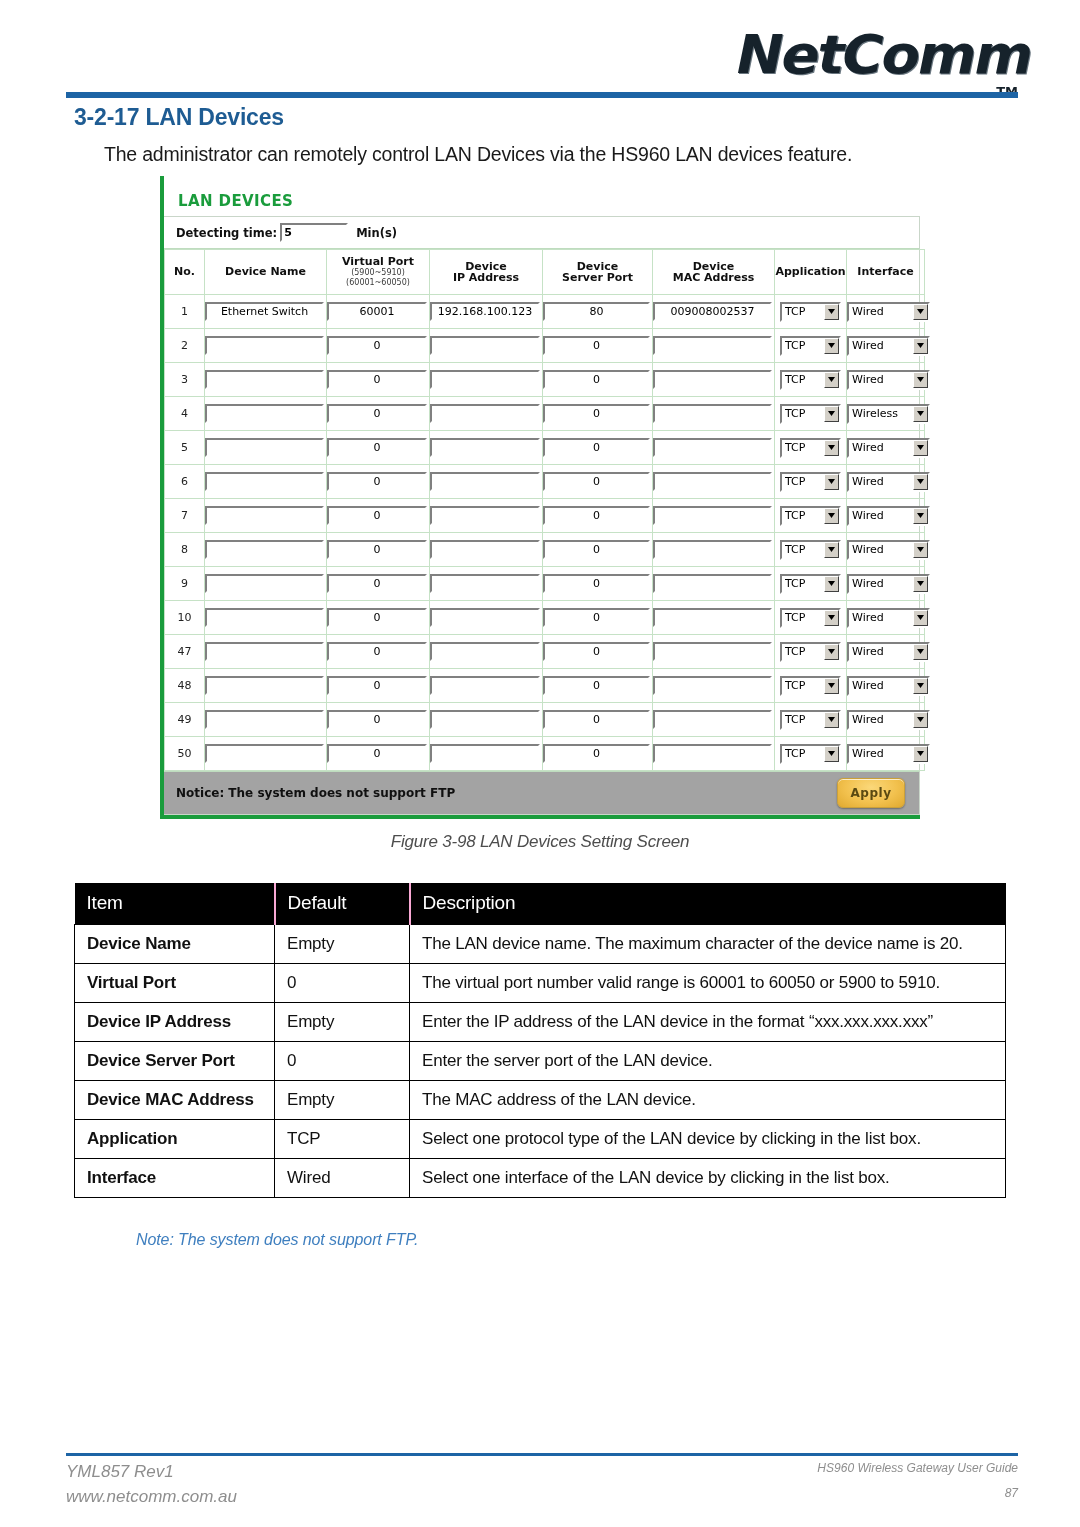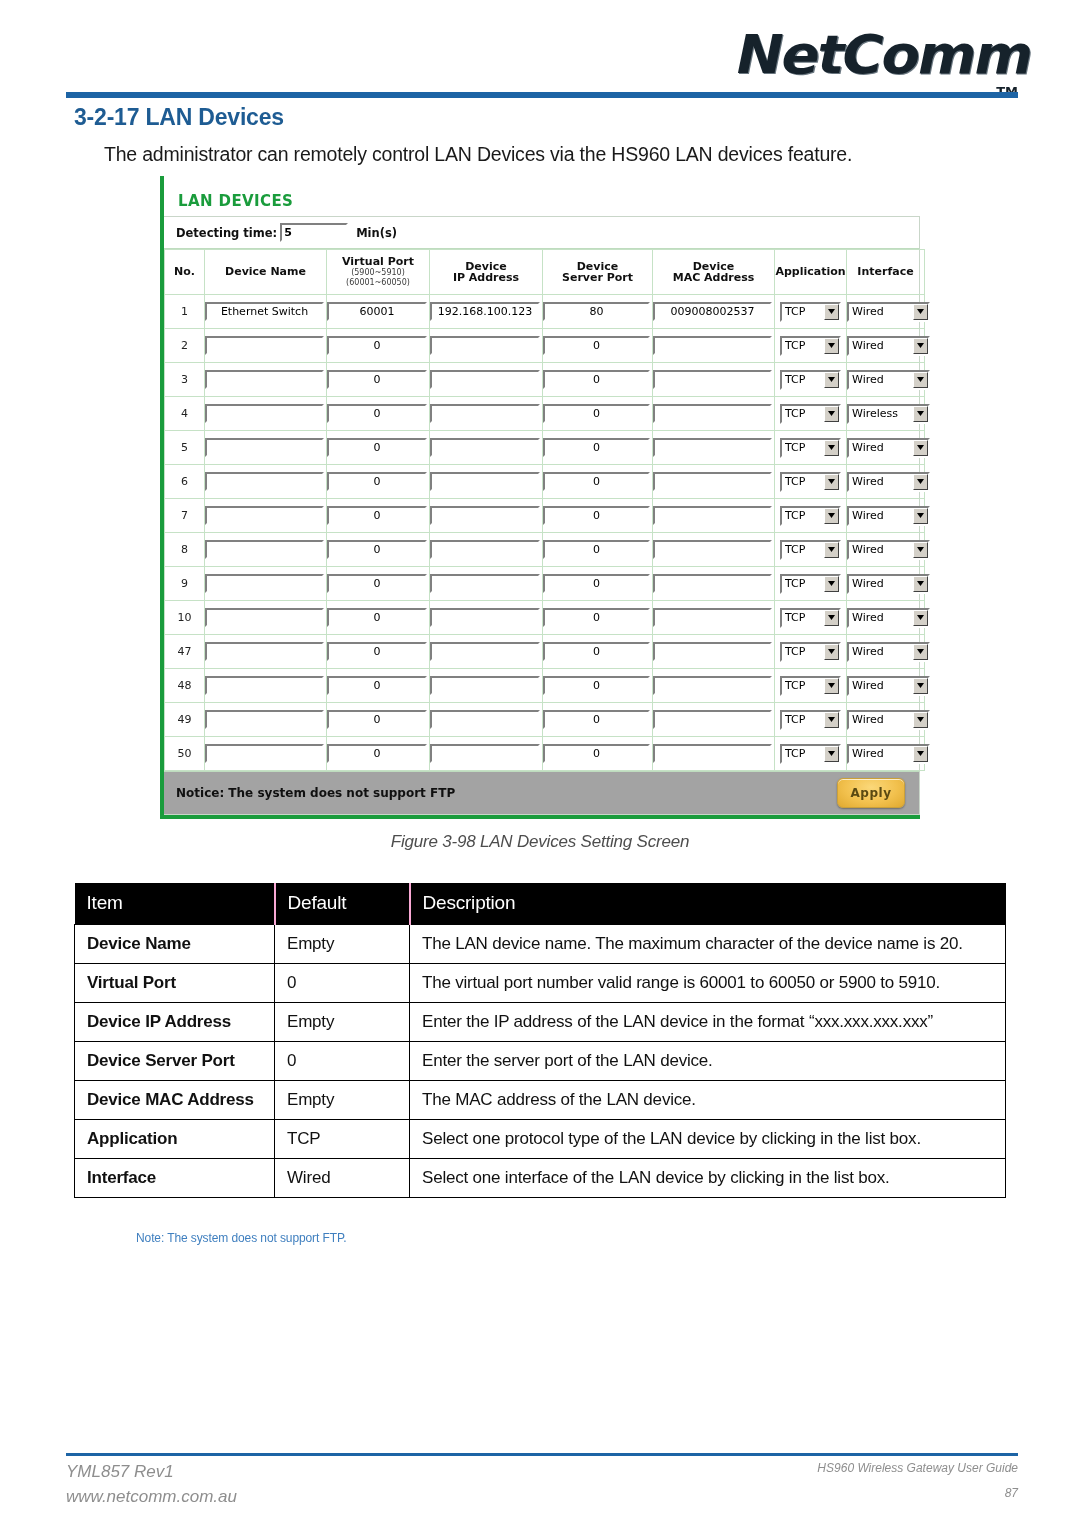--- a/index.html
+++ b/index.html
@@ -264,21 +264,22 @@
     color: #111;
     letter-spacing: -0.2px;
     vertical-align: middle;
   }
   table.desc td.item {
     font-weight: bold;
   }
   .note-ftp {
     position: absolute;
     left: 136px; top: 1231px;
-    font-size: 12px;
+    font-size: 16px;
+    font-style: italic;
     color: #3f7fbf;
     letter-spacing: -0.1px;
   }
 
   
   .footer-rule {
     position: absolute;
     left: 66px; right: 62px; top: 1453px;
     height: 3px;
     background: #1d64a5;

